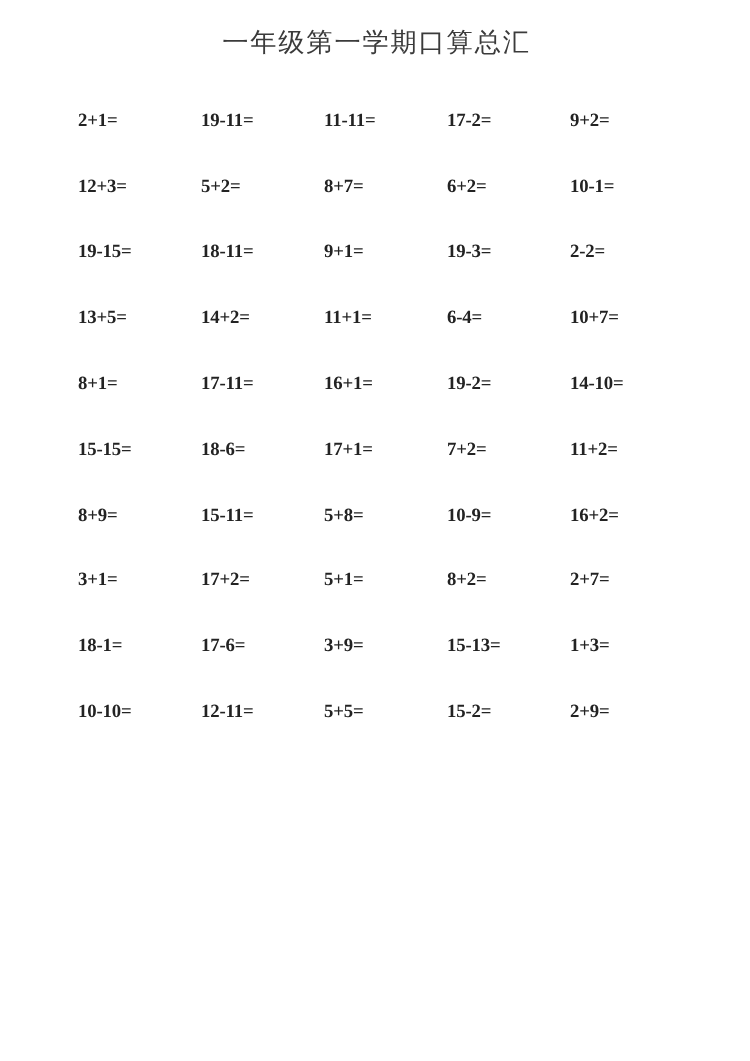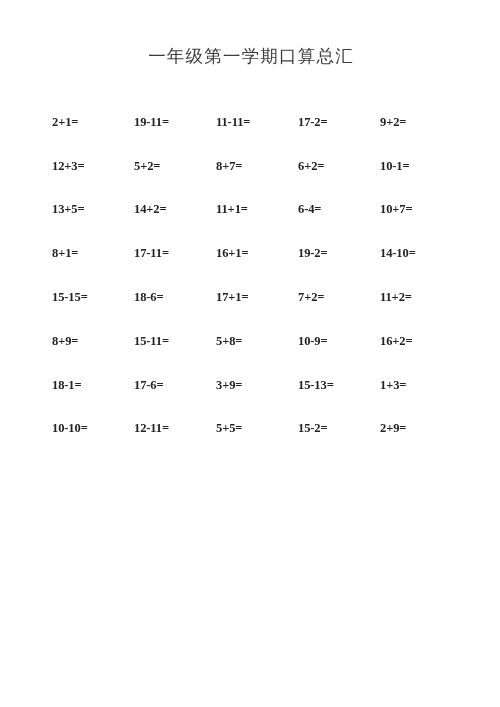--- a/index.html
+++ b/index.html
@@ -15,21 +15,20 @@
     overflow: hidden;
     position: relative;
   }
 
   .sheet {
     position: relative;
     width: 500px;
     height: 589px;
     box-sizing: border-box;
     background: #ffffff;
-    margin-top: 28px;
   }
 
   .worksheet-title {
     position: absolute;
     top: 17px;
     left: 0;
     width: 500px;
     text-align: center;
     font-family: "Liberation Serif", "DejaVu Serif", serif;
     font-size: 17.5px;
@@ -46,21 +45,21 @@
     left: 52px;
     width: 430px;
     display: flex;
     flex-direction: column;
   }
 
   .problem-row {
     display: flex;
     flex-direction: row;
     height: 43.8px;
-    align-items: flex-end;
+    align-items: center;
   }
 
   .problem-cell {
     width: 82px;
     flex: 0 0 82px;
     font-family: "Liberation Serif", "DejaVu Serif", serif;
     font-size: 12.5px;
     line-height: 16px;
     font-weight: 700;
     color: #232323;
@@ -87,20 +86,27 @@
     </div>
 
     <div class="problem-row">
       <div class="problem-cell">12+3=</div>
       <div class="problem-cell">5+2=</div>
       <div class="problem-cell">8+7=</div>
       <div class="problem-cell">6+2=</div>
       <div class="problem-cell">10-1=</div>
     </div>
 
+    <div class="problem-row">
+      <div class="problem-cell">19-15=</div>
+      <div class="problem-cell">18-11=</div>
+      <div class="problem-cell">9+1=</div>
+      <div class="problem-cell">19-3=</div>
+      <div class="problem-cell">2-2=</div>
+    </div>
 
     <div class="problem-row">
       <div class="problem-cell">13+5=</div>
       <div class="problem-cell">14+2=</div>
       <div class="problem-cell">11+1=</div>
       <div class="problem-cell">6-4=</div>
       <div class="problem-cell">10+7=</div>
     </div>
 
     <div class="problem-row">
@@ -121,20 +127,27 @@
 
 
     <div class="problem-row">
       <div class="problem-cell">8+9=</div>
       <div class="problem-cell">15-11=</div>
       <div class="problem-cell">5+8=</div>
       <div class="problem-cell">10-9=</div>
       <div class="problem-cell">16+2=</div>
     </div>
 
+    <div class="problem-row">
+      <div class="problem-cell">3+1=</div>
+      <div class="problem-cell">17+2=</div>
+      <div class="problem-cell">5+1=</div>
+      <div class="problem-cell">8+2=</div>
+      <div class="problem-cell">2+7=</div>
+    </div>
 
 
 
     <div class="problem-row">
       <div class="problem-cell">18-1=</div>
       <div class="problem-cell">17-6=</div>
       <div class="problem-cell">3+9=</div>
       <div class="problem-cell">15-13=</div>
       <div class="problem-cell">1+3=</div>
     </div>

